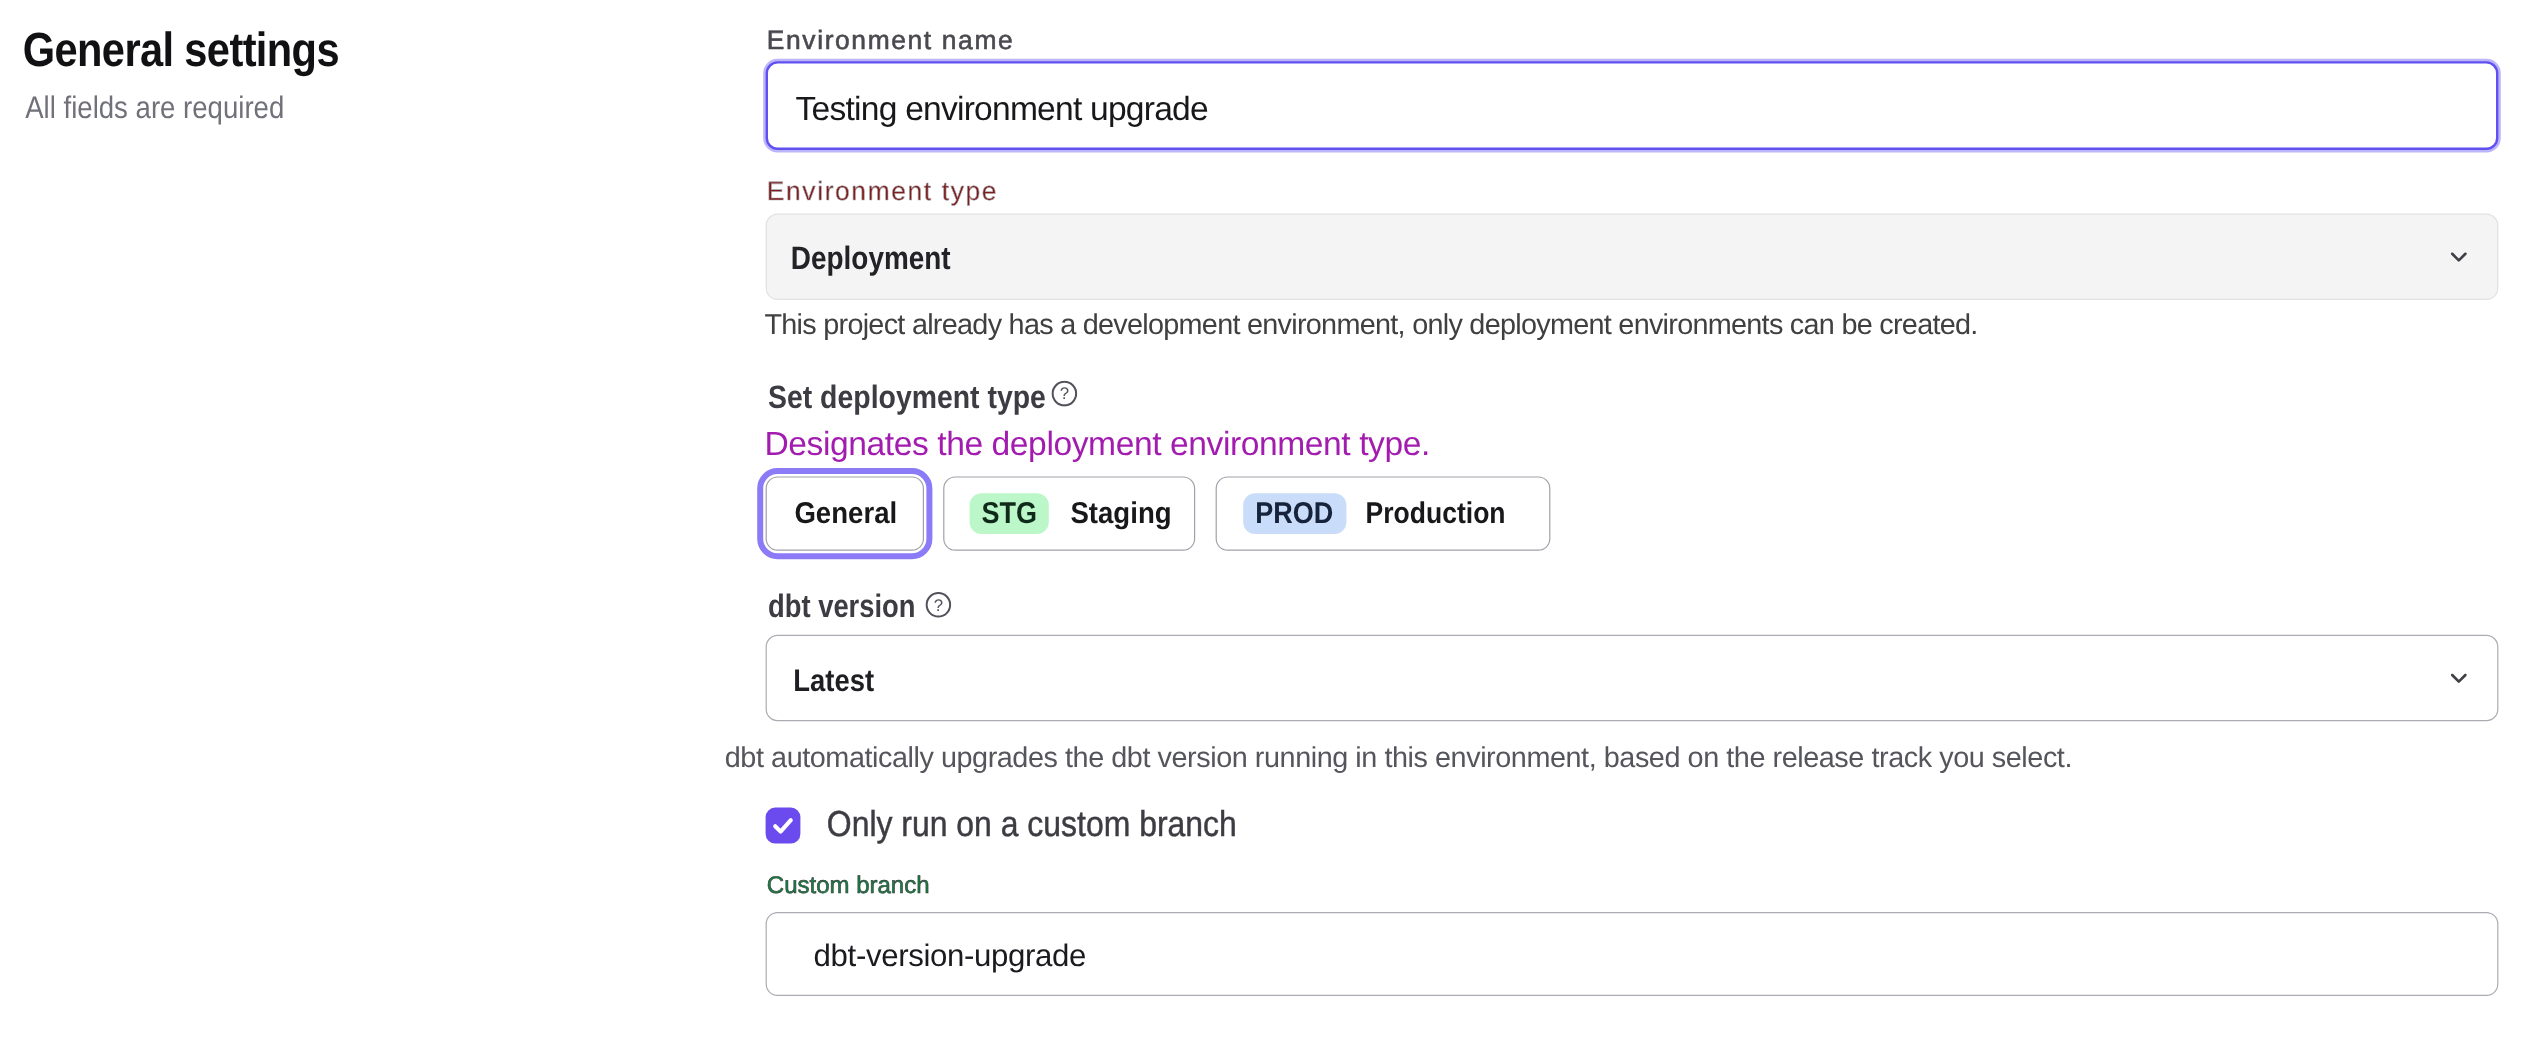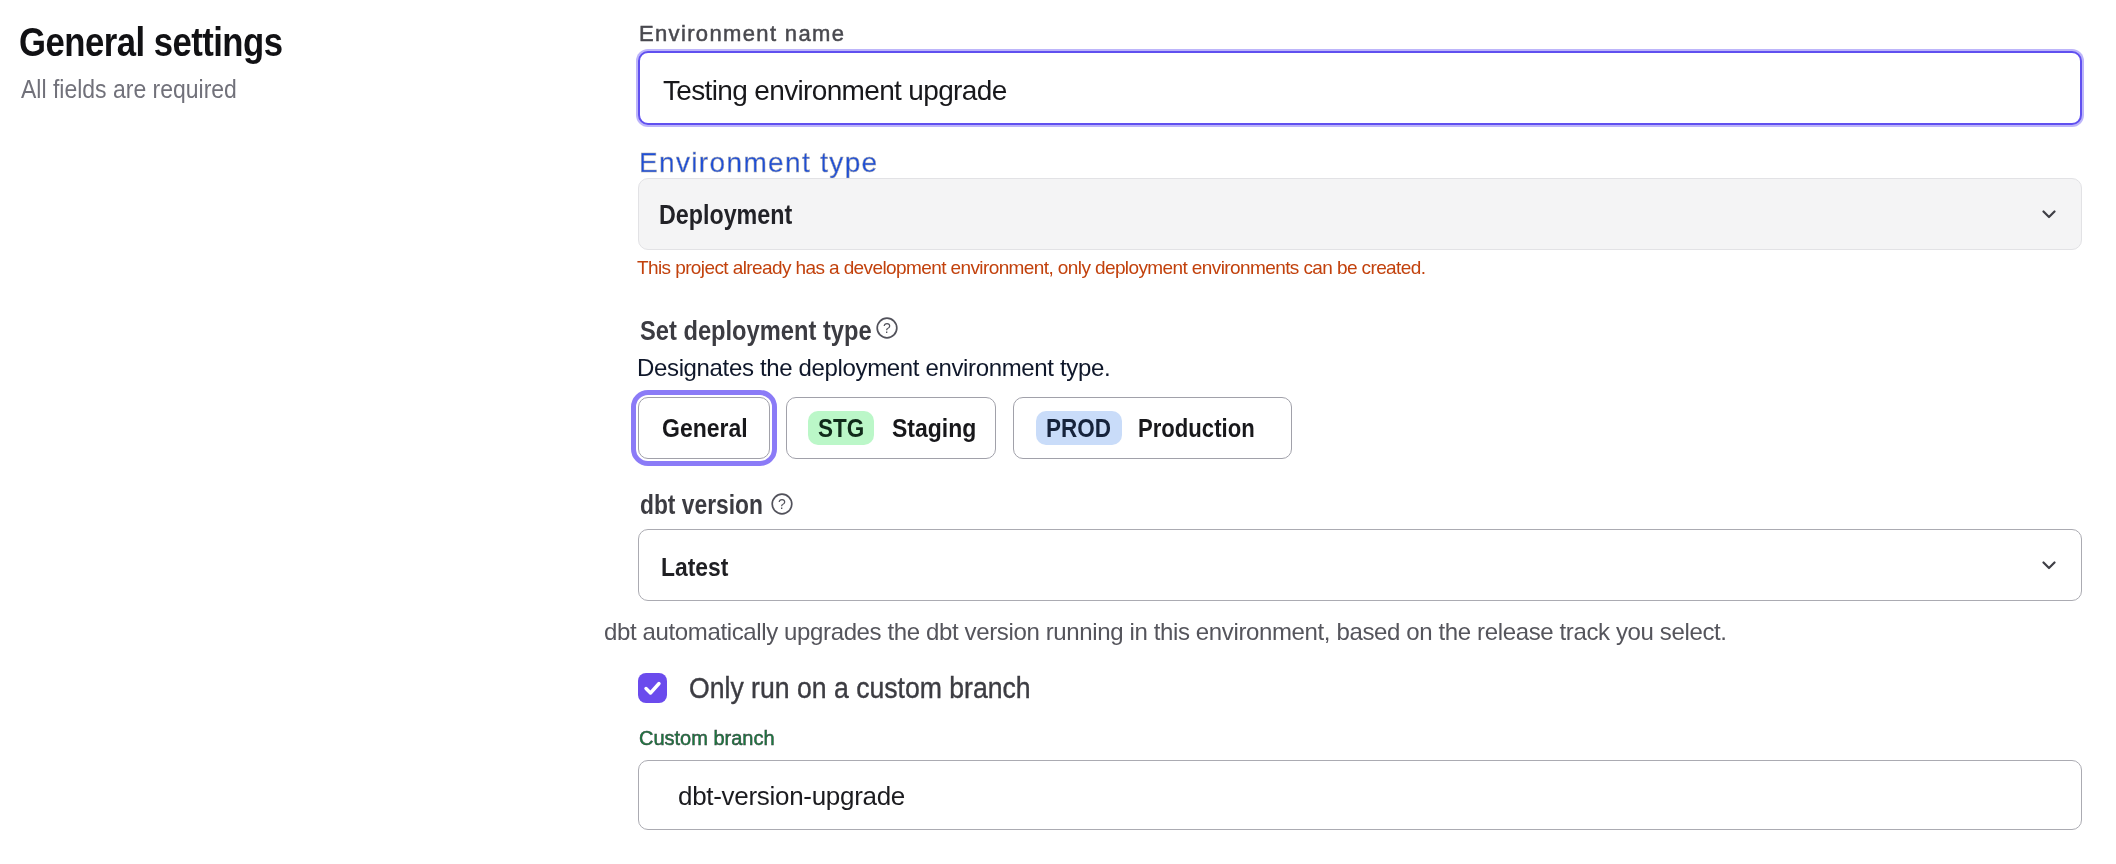--- a/index.html
+++ b/index.html
@@ -10,34 +10,34 @@
 </head>
 <body>
 
   <div class="abs" style="left:19px; top:20px; font-size:40px; font-weight:700; color:#111114; letter-spacing:-0.6px; transform:scaleX(0.867); transform-origin:left top;">General settings</div>
   <div class="abs" style="left:21px; top:74px; font-size:26px; color:#71717a; transform:scaleX(0.884); transform-origin:left top;">All fields are required</div>
 
   <div class="abs" style="left:639px; top:21px; font-size:22px; color:#49494f; letter-spacing:1.35px; -webkit-text-stroke:0.5px #49494f;">Environment name</div>
   <div class="abs" style="left:638px; top:51px; width:1444px; height:74px; background:#fff; border:2px solid #6050f0; border-radius:10px; box-shadow:0 0 0 2px rgba(108,92,243,0.45);"></div>
   <div class="abs" style="left:663px; top:75px; font-size:28px; color:#18181b; letter-spacing:-0.65px;">Testing environment upgrade</div>
 
-  <div class="abs" style="left:639px; top:147px; font-size:28px; color:#1d4ed8; letter-spacing:1.35px; -webkit-text-stroke:0.5px #a8a8ae;">Environment type</div>
+  <div class="abs" style="left:639px; top:147px; font-size:22px; color:#7f1d1d; letter-spacing:1.35px; -webkit-text-stroke:0.5px #a8a8ae;">Environment type</div>
   <div class="abs" style="left:638px; top:178px; width:1444px; height:72px; background:#f4f4f5; border:1px solid #e2e2e5; border-radius:10px;"></div>
   <div class="abs" style="left:659px; top:200px; font-size:27px; font-weight:700; color:#222227; transform:scaleX(0.862); transform-origin:left top;">Deployment</div>
   <svg class="abs" style="left:2042px; top:210px;" width="14" height="9" viewBox="0 0 14 9">
     <polyline points="1.5,1.5 7,7 12.5,1.5" fill="none" stroke="#3f3f46" stroke-width="2.2" stroke-linecap="round" stroke-linejoin="round"></polyline>
   </svg>
-  <div class="abs" style="left:637px; top:257px; font-size:19px; color:#c2410c; letter-spacing:-0.6px;">This project already has a development environment, only deployment environments can be created.</div>
+  <div class="abs" style="left:637px; top:257px; font-size:24px; color:#404040; letter-spacing:-0.6px;">This project already has a development environment, only deployment environments can be created.</div>
 
   <div class="abs" style="left:640px; top:316px; font-size:27px; font-weight:700; color:#3c3c42; transform:scaleX(0.877); transform-origin:left top;">Set deployment type</div>
   <svg class="abs" style="left:876px; top:317px;" width="22" height="22" viewBox="0 0 22 22">
     <circle cx="11" cy="11" r="9.8" fill="none" stroke="#52525b" stroke-width="1.7"></circle>
     <text x="11" y="15.8" text-anchor="middle" font-family="Liberation Sans" font-size="14" fill="#52525b">?</text>
   </svg>
-  <div class="abs" style="left:637px; top:354px; font-size:24px; color:#0f172a; letter-spacing:-0.35px;">Designates the deployment environment type.</div>
+  <div class="abs" style="left:637px; top:354px; font-size:28px; color:#a21caf; letter-spacing:-0.35px;">Designates the deployment environment type.</div>
 
   <div class="abs" style="left:638px; top:397px; width:132px; height:62px; background:#fff; border:1px solid #a1a1aa; border-radius:10px; outline:5px solid #8b7bf7; outline-offset:2px;"></div>
   <div class="abs" style="left:662px; top:414px; font-size:25px; font-weight:700; color:#18181b; transform:scaleX(0.92); transform-origin:left top;">General</div>
 
   <div class="abs" style="left:786px; top:397px; width:210px; height:62px; background:#fff; border:1px solid #a1a1aa; border-radius:10px;"></div>
   <div class="abs" style="left:808px; top:411px; width:66px; height:34px; background:#bbf7c8; border-radius:10px;"></div>
   <div class="abs" style="left:818px; top:414px; font-size:25px; font-weight:700; color:#102a1a; transform:scaleX(0.9); transform-origin:left top;">STG</div>
   <div class="abs" style="left:892px; top:414px; font-size:25px; font-weight:700; color:#18181b; transform:scaleX(0.92); transform-origin:left top;">Staging</div>
 
   <div class="abs" style="left:1013px; top:397px; width:279px; height:62px; background:#fff; border:1px solid #a1a1aa; border-radius:10px;"></div>

